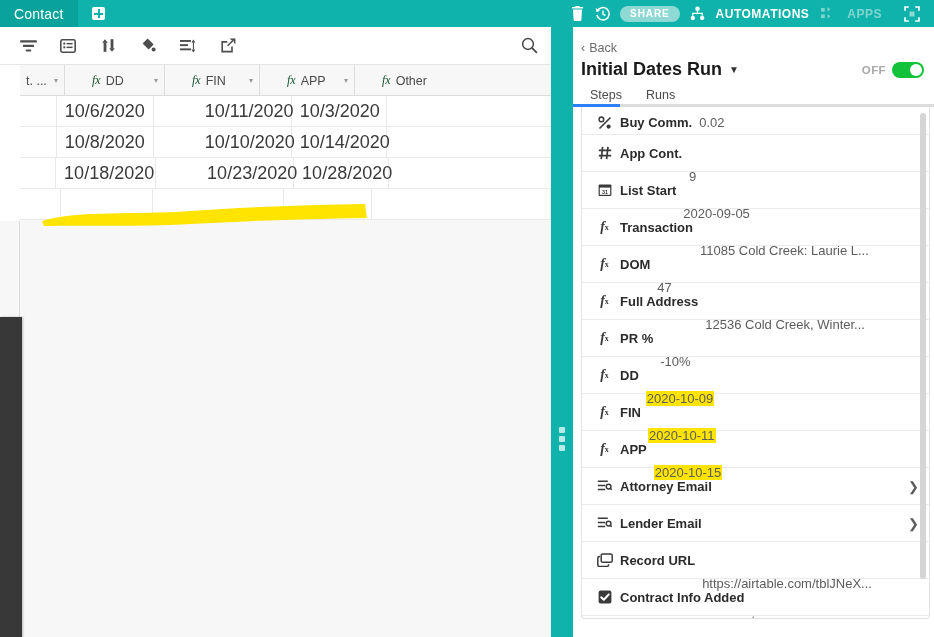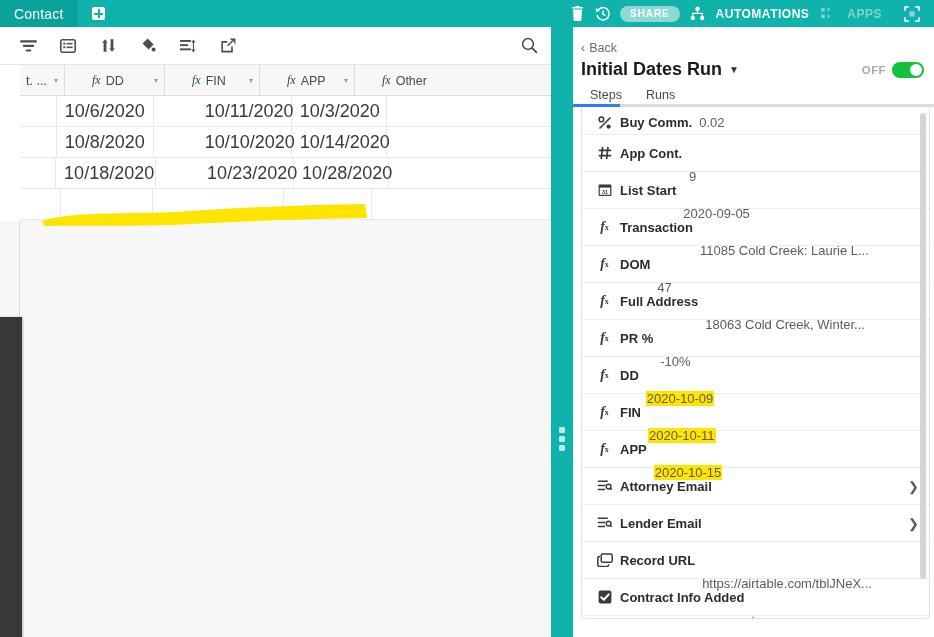--- a/index.html
+++ b/index.html
@@ -473,21 +473,21 @@
 
       <div class="rp-item">
         <span class="ic fx-ic">f<sub>x</sub></span>
         <span class="nm">DOM</span>
         <span class="vl">47</span>
       </div>
 
       <div class="rp-item">
         <span class="ic fx-ic">f<sub>x</sub></span>
         <span class="nm">Full Address</span>
-        <span class="vl">18063 Cold Creek, Winter...</span>
+        <span class="vl">12536 Cold Creek, Winter...</span>
       </div>
 
       <div class="rp-item">
         <span class="ic fx-ic">f<sub>x</sub></span>
         <span class="nm">PR %</span>
         <span class="vl">-10%</span>
       </div>
 
       <div class="rp-item">
         <span class="ic fx-ic">f<sub>x</sub></span>

